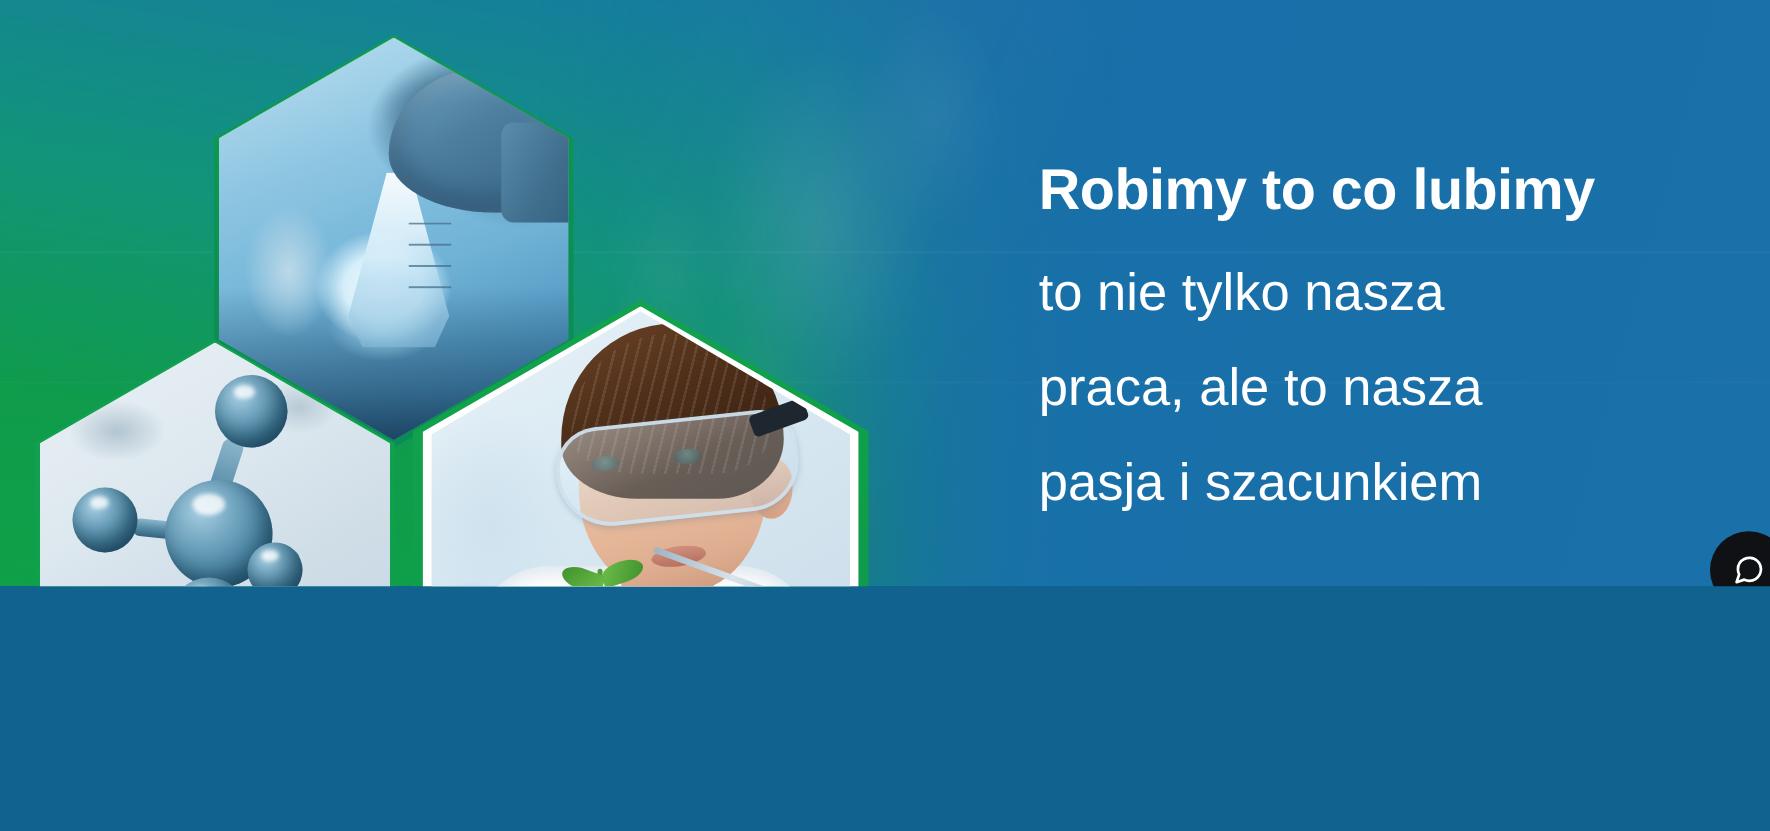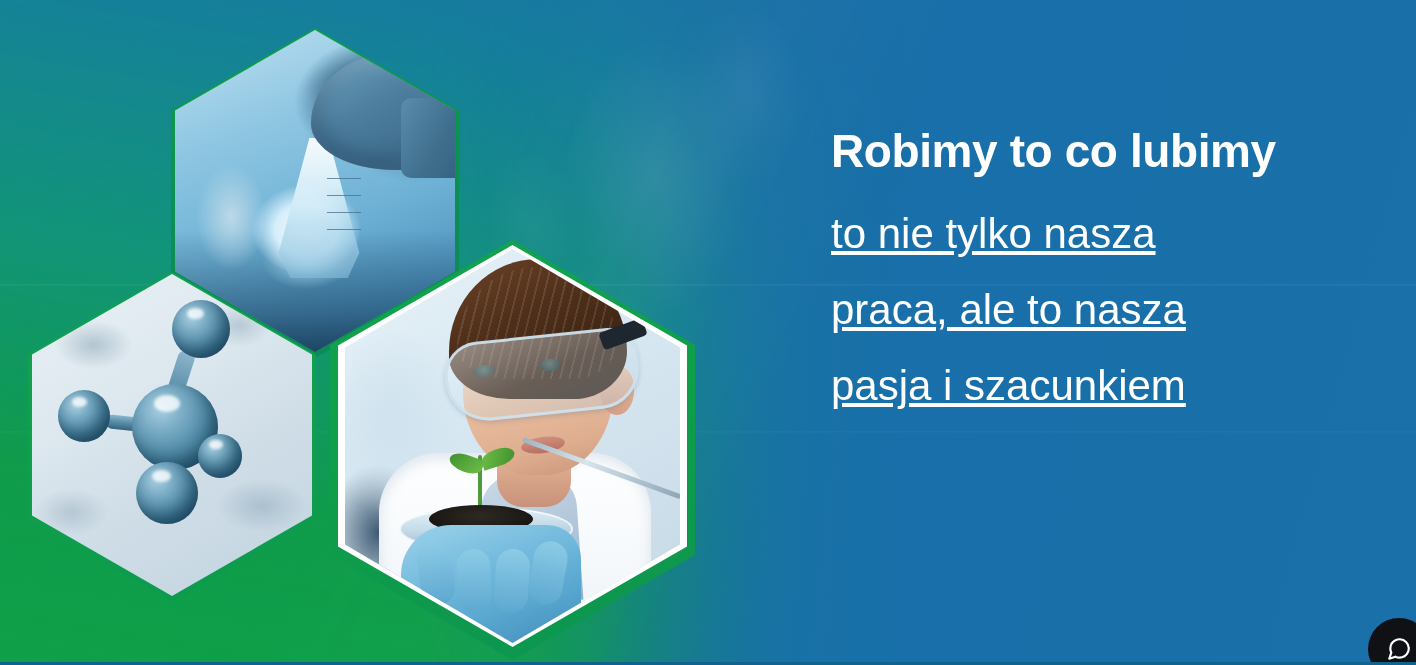--- a/index.html
+++ b/index.html
@@ -3,21 +3,21 @@
 <meta charset="utf-8">
 <style>
   html, body {
     margin: 0;
     padding: 0;
     background: #11628f;
   }
   #stage {
     position: relative;
     width: 1416px;
-    height: 662px;
+    height: 469px;
     overflow: hidden;
     font-family: "Liberation Sans", sans-serif;
   }
 
   
   .bg-base {
     position: absolute;
     inset: 0;
     background: #1a6ea6;
   }
@@ -326,21 +326,21 @@
     margin: 0 0 22px 0;
     white-space: nowrap;
   }
   .body-copy {
     color: #ffffff;
     font-size: 42px;
     font-weight: 400;
     line-height: 76px;
     margin: 0;
   }
-  .body-copy span { display: block; white-space: nowrap; text-decoration: underline; }
+  .body-copy span { display: block; white-space: nowrap; }
 
   
   #chat-widget {
     position: absolute;
     right: -14px;
     bottom: -18px;
     width: 62px;
     height: 62px;
     border-radius: 50%;
     background: #101114;

